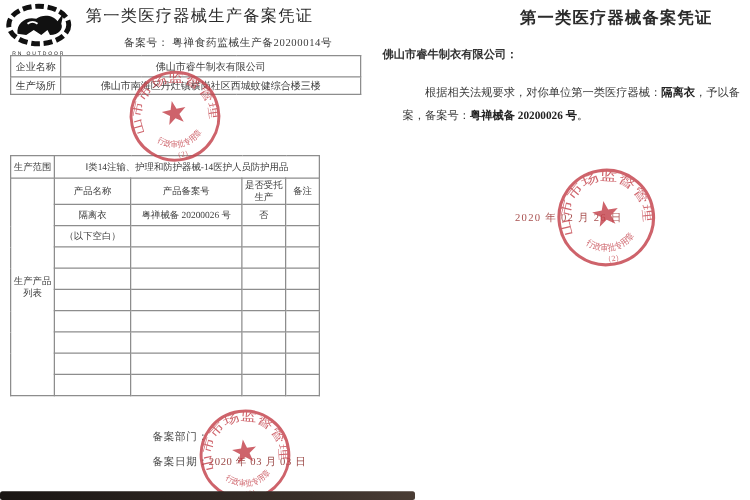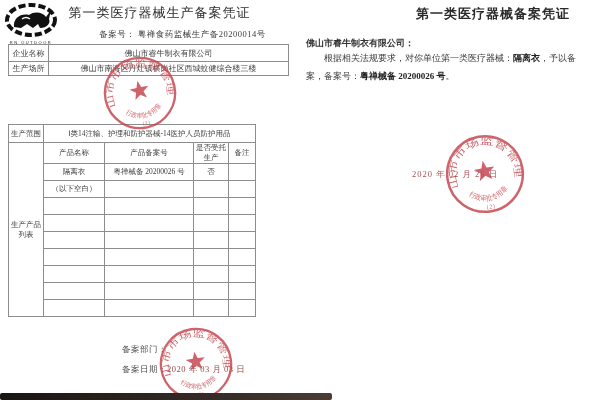--- a/index.html
+++ b/index.html
@@ -20,21 +20,21 @@
     font-family:"Liberation Sans",sans-serif;}
   .foot-line{font-size:8.5px;color:#4a4a4a;letter-spacing:.5px;}
   .date-red{color:#9c4a48;}
   .edge-strip{left:0;top:393px;width:332px;height:7px;border-radius:2px;
     background:linear-gradient(90deg,#191513 0%,#2a231f 40%,#3a302a 75%,#4a3d35 100%);}
   
   .r-title{left:330px;top:5px;width:240px;text-align:right;font-family:"Liberation Sans",sans-serif;
     font-weight:700;font-size:13px;color:#2b2b2b;letter-spacing:1px;}
   .r-salute{left:306px;top:37px;width:280px;font-size:9px;font-weight:700;color:#333;}
   .r-body{left:306px;top:49px;width:276px;font-size:9px;color:#3a3a3a;line-height:18px;text-indent:18px;
-    margin:0;}
+    margin:16px;}
   .r-body b{font-weight:700;color:#222;}
   .stamp{position:absolute;opacity:.82;pointer-events:none;}
   .stamp-date{font-size:8.5px;color:#a8504f;letter-spacing:1px;white-space:nowrap;}
 </style>
 </head>
 <body>
 
 <div class="canvas">
 
   <div>

